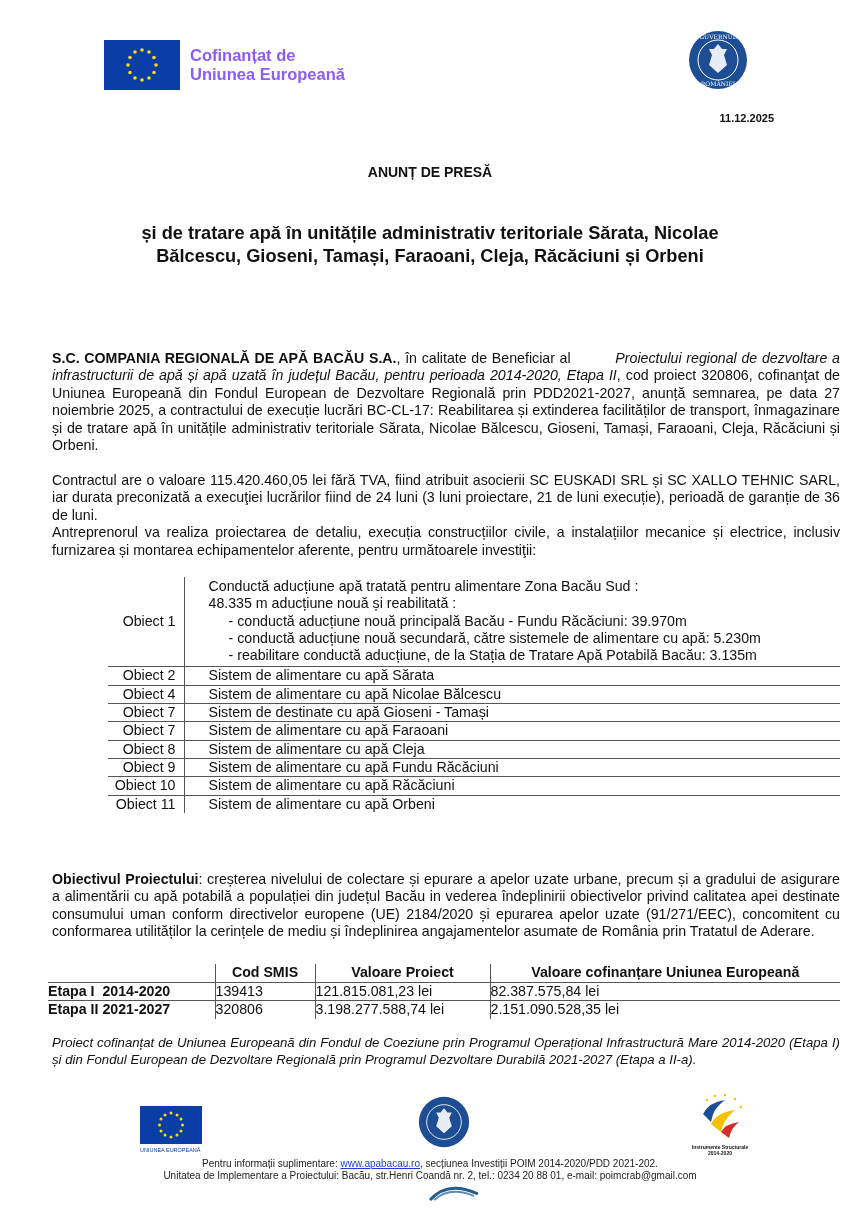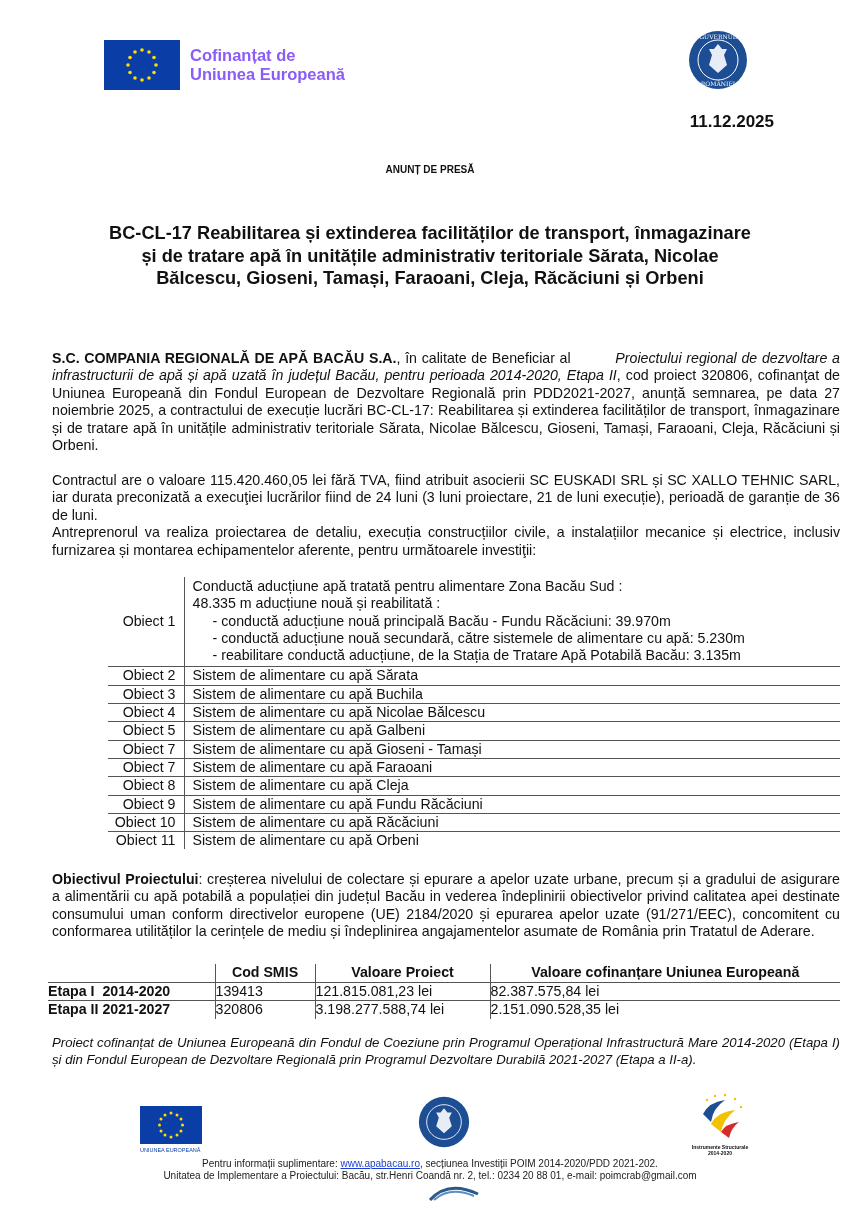--- a/index.html
+++ b/index.html
@@ -6,37 +6,37 @@
     html, body { width: 860px; height: 1216px; background: #ffffff; overflow: hidden; }
     body { font-family: "Liberation Sans", sans-serif; color: #111; position: relative; }
 
     .header-eu { position: absolute; left: 104px; top: 40px; width: 262px; height: 50px; display: flex; align-items: center; }
     .eu-flag { width: 76px; height: 50px; background: #0a3ea6; position: relative; flex: none; }
     .eu-flag svg { position: absolute; left: 0; top: 0; }
     .eu-text { margin-left: 10px; color: #8b5cf6; font-weight: bold; font-size: 16.5px; line-height: 19px; }
 
     .gov-seal { position: absolute; left: 688px; top: 30px; width: 60px; height: 60px; }
 
-    .date { position: absolute; right: 86px; top: 112px; font-weight: bold; font-size: 17px; }
-    .press { position: absolute; left: 0; width: 860px; top: 164px; text-align: center; font-weight: bold; font-size: 10px; }
+    .date { position: absolute; right: 86px; top: 112px; font-weight: bold; font-size: 11px; }
+    .press { position: absolute; left: 0; width: 860px; top: 164px; text-align: center; font-weight: bold; font-size: 14px; }
 
     .title { position: absolute; left: 50px; width: 760px; top: 222px; text-align: center; font-weight: bold; font-size: 18.2px; line-height: 22.5px; }
 
     .para { position: absolute; left: 52px; width: 788px; font-size: 14.2px; line-height: 17.4px; text-align: justify; }
     .p1 { top: 350px; }
     .p2 { top: 472px; }
     .p3 { top: 871px; }
     .p4 { top: 1035px; font-style: italic; font-size: 13.2px; line-height: 16.5px; }
     .b { font-weight: bold; }
     .i { font-style: italic; margin-left: 40px; }
 
     .obj-table { position: absolute; left: 108px; top: 577px; width: 732px; border-collapse: collapse; font-size: 14.2px; }
     .obj-table td { padding: 0; line-height: 17.3px; vertical-align: middle; }
     .obj-table td.lab { width: 76px; text-align: right; padding-right: 8px; border-right: 1px solid #555; }
-    .obj-table td.desc { padding-left: 8px; }
+    .obj-table td.desc { padding-left: 24px; }
     .obj-table tr.r { border-bottom: 1px solid #555; }
     .obj-table tr.last { border-bottom: none; }
     .obj-table tr.first td { padding-top: 1px; padding-bottom: 2px; }
     .obj-table .sub { padding-left: 20px; display: block; }
 
     .etapa { position: absolute; left: 48px; top: 964px; width: 792px; border-collapse: collapse; font-size: 14.2px; }
     .etapa th, .etapa td { line-height: 17.5px; border-right: 1px solid #555; padding: 0; }
     .etapa th:last-child, .etapa td:last-child { border-right: none; }
     .etapa tr { border-bottom: 1px solid #555; }
     .etapa tr:last-child { border-bottom: none; }
@@ -90,21 +90,20 @@
   <circle cx="30" cy="30" r="20" fill="none" stroke="#fff" stroke-width="1"></circle>
   <path d="M30 14 l4 5 h5 l-3 6 l3 10 l-9 8 l-9 -8 l3 -10 l-3 -6 h5 z" fill="#fff" opacity="0.9"></path>
   <text x="30" y="9" font-size="6" fill="#fff" text-anchor="middle" font-family="DejaVu Serif, serif">GUVERNUL</text>
   <text x="30" y="56" font-size="6" fill="#fff" text-anchor="middle" font-family="DejaVu Serif, serif">ROMÂNIEI</text>
 </svg>
 
 <div class="date">11.12.2025</div>
 <div class="press">ANUNȚ DE PRESĂ</div>
 
 <div class="title">
-  <div>BC-CL-17 Reabilitarea și extinderea facilităților de transport, înmagazinare</div>
   <div>și de tratare apă în unitățile administrativ teritoriale Sărata, Nicolae</div>
   <div>Bălcescu, Gioseni, Tamași, Faraoani, Cleja, Răcăciuni și Orbeni</div>
 </div>
 
 <div class="para p1"><span class="b">S.C. COMPANIA REGIONALĂ DE APĂ BACĂU S.A.</span><span>, în calitate de Beneficiar al </span><span class="i">Proiectului regional de dezvoltare a infrastructurii de apă și apă uzată în județul Bacău, pentru perioada 2014-2020, Etapa II</span><span>, cod proiect 320806, cofinanţat de Uniunea Europeană din Fondul European de Dezvoltare Regională prin PDD2021-2027, anunță semnarea, pe data 27 noiembrie 2025, a contractului de execuție lucrări BC-CL-17: Reabilitarea și extinderea facilităților de transport, înmagazinare și de tratare apă în unitățile administrativ teritoriale Sărata, Nicolae Bălcescu, Gioseni, Tamași, Faraoani, Cleja, Răcăciuni și Orbeni.</span></div>
 
 <div class="para p2">
   <div>Contractul are o valoare 115.420.460,05 lei fără TVA, fiind atribuit asocierii SC EUSKADI SRL și SC XALLO TEHNIC SARL, iar durata preconizată a execuţiei lucrărilor fiind de 24 luni (3 luni proiectare, 21 de luni execuție), perioadă de  garanție de 36 de luni.</div>
   <div>Antreprenorul va realiza proiectarea de detaliu, execuția construcțiilor civile, a instalațiilor mecanice și electrice, inclusiv furnizarea și montarea echipamentelor aferente, pentru următoarele investiţii:</div>
 </div>
@@ -119,34 +118,26 @@
       <span class="sub">- conductă aducțiune nouă principală Bacău - Fundu Răcăciuni: 39.970m</span>
       <span class="sub">- conductă aducțiune nouă secundară, către sistemele de alimentare cu apă: 5.230m</span>
       <span class="sub">- reabilitare conductă aducțiune, de la Stația de Tratare Apă Potabilă Bacău: 3.135m</span>
     </td>
   </tr>
   <tr class="r">
         <td class="lab">Obiect 2</td>
         <td class="desc">Sistem de alimentare cu apă Sărata</td>
       </tr>
   <tr class="r">
-        <td class="lab">Obiect 3</td>
-        <td class="desc">Sistem de alimentare cu apă Buchila</td>
-      </tr>
-  <tr class="r">
         <td class="lab">Obiect 4</td>
         <td class="desc">Sistem de alimentare cu apă Nicolae Bălcescu</td>
       </tr>
   <tr class="r">
-        <td class="lab">Obiect 5</td>
-        <td class="desc">Sistem de alimentare cu apă Galbeni</td>
-      </tr>
-  <tr class="r">
         <td class="lab">Obiect 7</td>
-        <td class="desc">Sistem de alimentare cu apă Gioseni - Tamași</td>
+        <td class="desc">Sistem de destinate cu apă Gioseni - Tamași</td>
       </tr>
   <tr class="r">
         <td class="lab">Obiect 7</td>
         <td class="desc">Sistem de alimentare cu apă Faraoani</td>
       </tr>
   <tr class="r">
         <td class="lab">Obiect 8</td>
         <td class="desc">Sistem de alimentare cu apă Cleja</td>
       </tr>
   <tr class="r">

